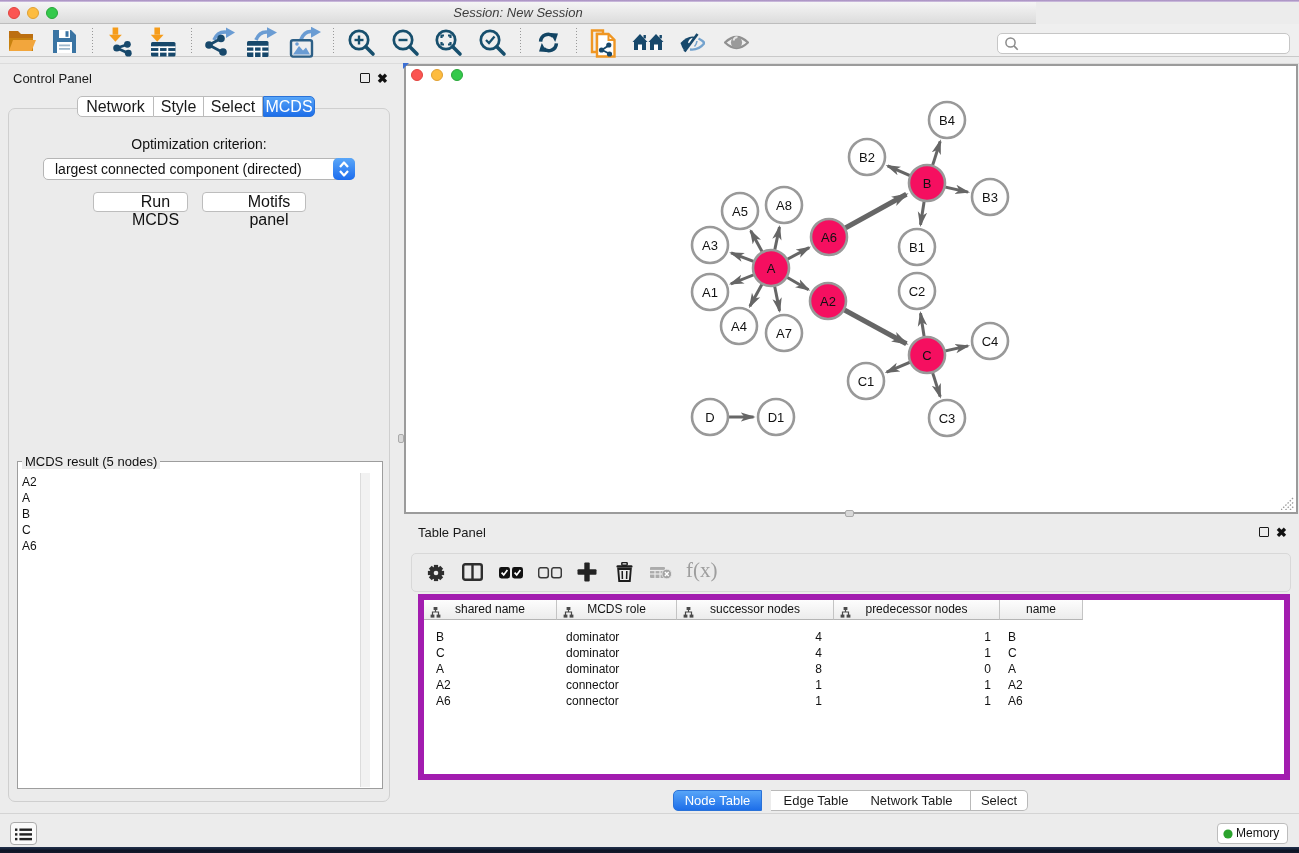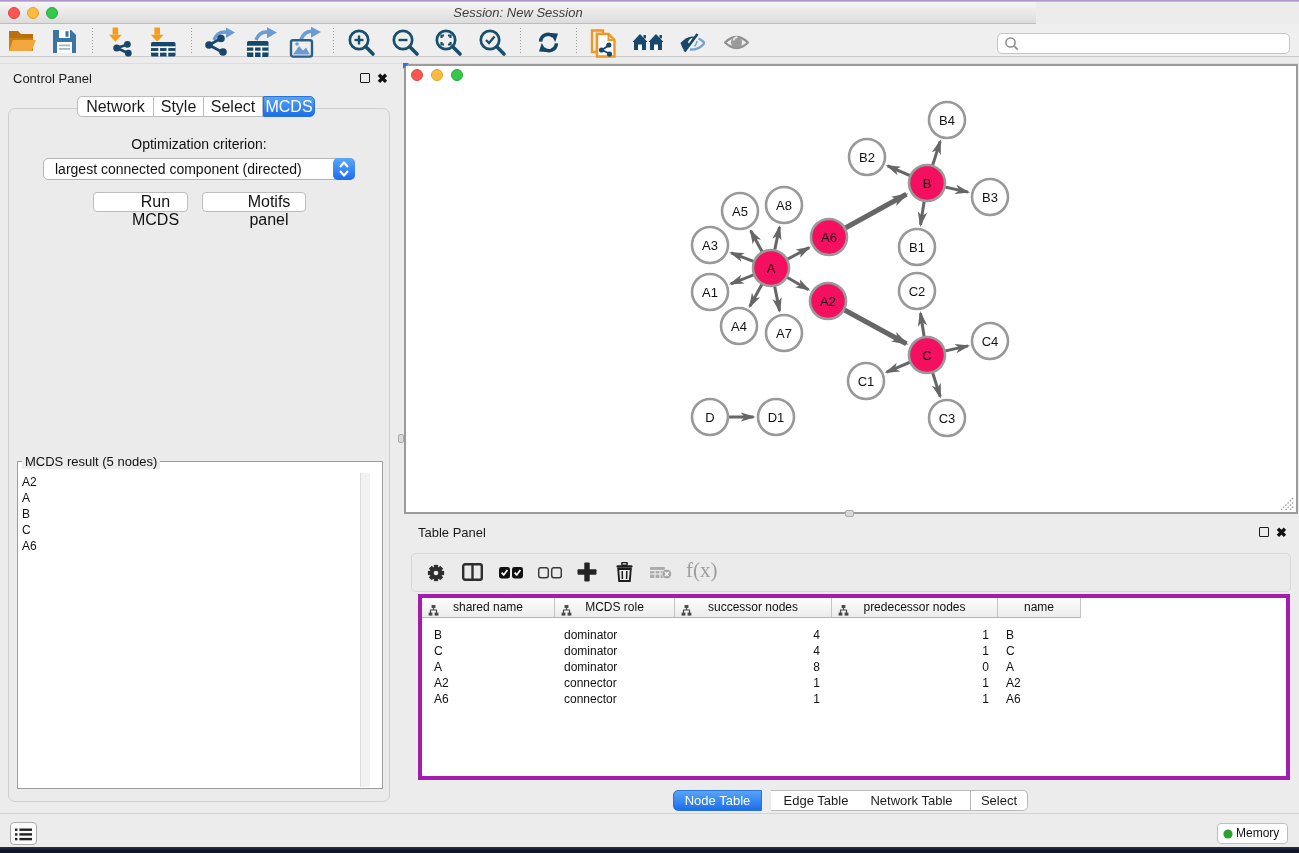--- a/index.html
+++ b/index.html
@@ -47,21 +47,21 @@
   background:#f2f2f2; border-left:1px solid #dcdcdc; }
 .netframe { left:404px; top:64px; width:894px; height:450px; background:#fff;
   border:2px solid #9b9b9b; }
 .nettitle { left:0; top:0; width:890px; height:22px;
   background:linear-gradient(#f4f4f4,#d9d9d9); border-bottom:1px solid #b3b3b3;
   text-align:center; font-size:13px; color:#333; line-height:21px; }
 .tp-title { left:418px; top:525px; font-size:13px; color:#1a1a1a; }
 .ttoolbar { left:411px; top:553px; width:880px; height:39px; background:#ebebeb;
   border:1px solid #d8d8d8; border-radius:5px; }
 .tablebox { left:418px; top:594px; width:872px; height:186px; background:#fff;
-  border:4px solid #a21caf; }
+  border:6px solid #a21caf; }
 .thead { position:absolute; left:0; top:0; height:20px;
   background:linear-gradient(#fdfdfd,#ececec); border-right:1px solid #c4c4c4;
   border-bottom:1px solid #b5b5b5; font-size:12px; color:#111; text-align:center;
   line-height:19px; }
 .trow { position:absolute; font-size:12px; color:#111; height:16px; line-height:16px; }
 .btab { position:absolute; top:0; height:21px; background:#fff; border:1px solid #b9b9b9;
   text-align:center; line-height:20px; font-size:13px; color:#1a1a1a; }
 .btab.sel { background:linear-gradient(#57a5f8,#1d6ee9); color:#fff; border-color:#2a72d8; }
 .statusbar { left:0; top:813px; width:1299px; height:34px; background:#ececec;
   border-top:1px solid #d4d4d4; }

